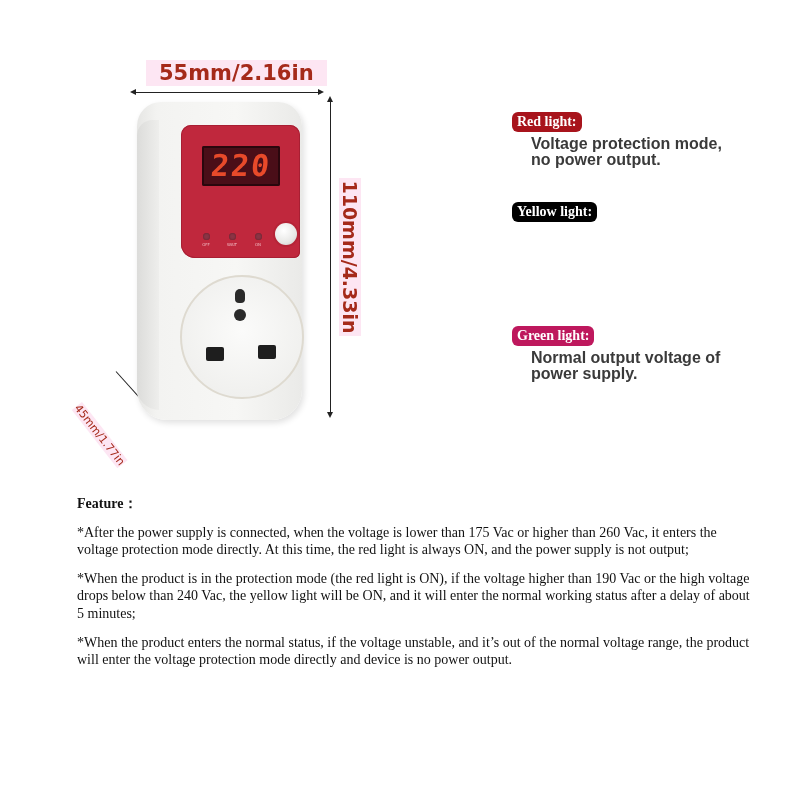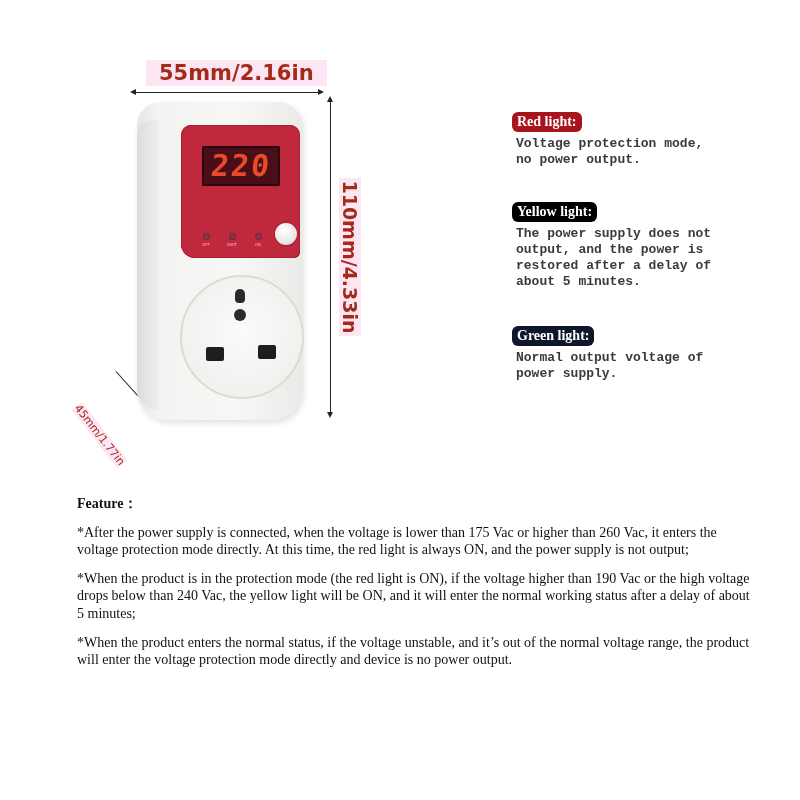--- a/index.html
+++ b/index.html
@@ -34,21 +34,21 @@
   .knob { position:absolute; left:275px; top:223px; width:22px; height:22px; border-radius:50%; background:radial-gradient(circle at 40% 35%, #ffffff, #e8e8e6 60%, #c8c8c6); box-shadow: 0 0 0 2px #b52437; }
 
   .socket { position:absolute; left:180px; top:275px; width:120px; height:120px; border-radius:50%; border:2px solid #dedad0; background:radial-gradient(circle at 50% 45%, #fbfbfa, #efefed 80%); }
   .pin-top { position:absolute; width:10px; height:14px; background:#2a2a2a; border-radius:5px 5px 4px 4px; }
   .pin-mid { position:absolute; width:12px; height:12px; background:#2a2a2a; border-radius:50%; }
   .slot { position:absolute; width:18px; height:14px; background:#1e1e1e; border-radius:2px; }
 
   
   .legend-item { position:absolute; left:512px; }
   .badge { display:inline-block; font-family:"Liberation Serif", serif; font-weight:bold; font-size:14px; color:#ffffff; padding:1px 5px; border-radius:6px; line-height:18px; }
-  .legend-desc { font-family:Liberation Mono, monospace; font-weight:bold; font-size:13px; color:#3a3a3a; line-height:16px; margin-top:4px; margin-left:4px; }
+  .legend-desc { font-family:Liberation Sans, sans-serif; font-weight:bold; font-size:16px; color:#3a3a3a; line-height:16px; margin-top:4px; margin-left:19px; }
 
   
   .feature { position:absolute; left:66px; top:484px; width:700px; font-family:"Liberation Serif", serif; font-size:14px; color:#111; line-height:17.6px; }
   .feature-title { font-weight:bold; }
   .feature p { margin:11px; }
 </style>
 </head>
 <body>
 
 <div class="dim-top-label">55mm/2.16in</div>
@@ -98,30 +98,24 @@
 <div class="legend-item" style="top:112px;">
   <span class="badge" style="background:#a8141c;text-align:center;">Red light:</span>
   <div class="legend-desc">
     <div>Voltage protection mode,</div>
     <div>no power output.</div>
   </div>
 </div>
 
 <div class="legend-item" style="top:202px;">
   <span class="badge" style="background:#000000;">Yellow light:</span>
-  <div class="legend-desc">
-    <div>The power supply does not</div>
-    <div>output, and the power is</div>
-    <div>restored after a delay of</div>
-    <div>about 5 minutes.</div>
-  </div>
 </div>
 
 <div class="legend-item" style="top:326px;">
-  <span class="badge" style="background:#0f172a;">Green light:</span>
+  <span class="badge" style="background:#be185d;">Green light:</span>
   <div class="legend-desc">
     <div>Normal output voltage of</div>
     <div>power supply.</div>
   </div>
 </div>
 
 <div class="feature">
   <p class="feature-title">Feature：</p>
   <p>*After the power supply is connected, when the voltage is lower than 175 Vac or higher than 260 Vac, it enters the voltage protection mode directly. At this time, the red light is always ON, and the power supply is not output;</p>
   <p>*When the product is in the protection mode (the red light is ON), if the voltage higher than 190 Vac or the high voltage drops below than 240 Vac, the yellow light will be ON, and it will enter the normal working status after a delay of about 5 minutes;</p>

